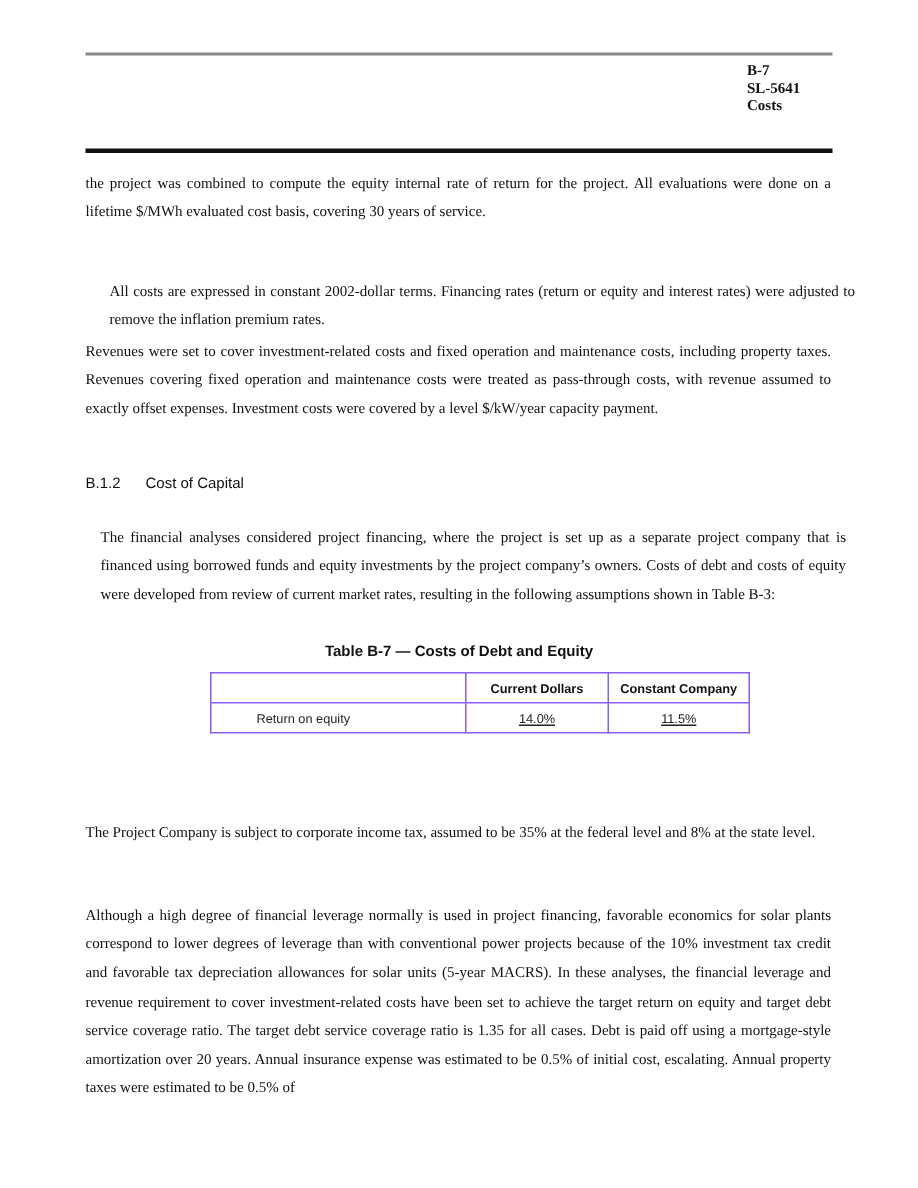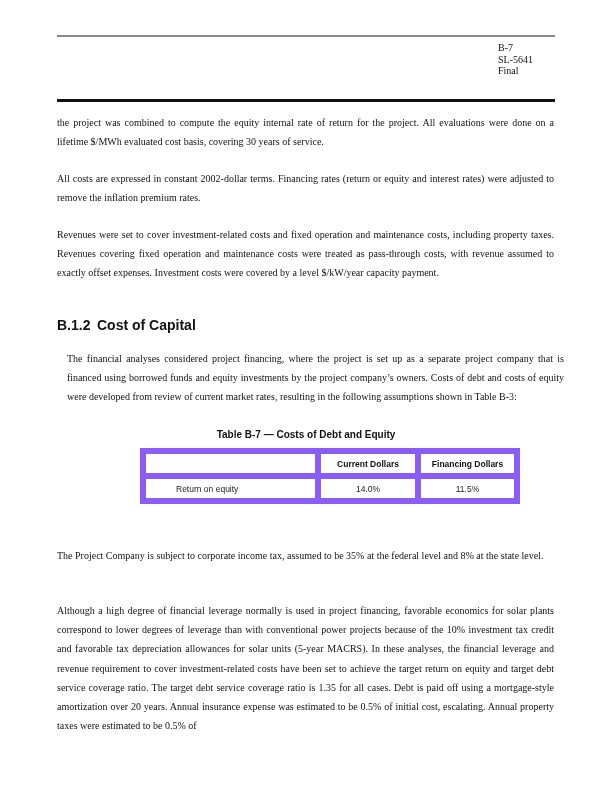--- a/index.html
+++ b/index.html
@@ -29,21 +29,21 @@
       top: 99px;
       width: 498px;
       height: 3px;
       background: #111111;
     }
     .doc-id {
       position: absolute;
       left: 498px;
       top: 42px;
       font-family: "Liberation Serif", serif;
-      font-weight: normal;
+      font-weight: bold;
       font-size: 10px;
       line-height: 11.5px;
       color: #111;
     }
     .doc-id div { white-space: nowrap; }
 
     .para {
       position: absolute;
       left: 57px;
       width: 497px;
@@ -51,22 +51,22 @@
       line-height: 19.2px;
       text-align: justify;
       text-align-last: left;
       color: #111;
     }
     .heading {
       position: absolute;
       left: 57px;
       top: 317px;
       font-family: "Liberation Sans", sans-serif;
-      font-weight: bold;
-      font-size: 14px;
+      font-weight: normal;
+      font-size: 10px;
       color: #111;
       white-space: nowrap;
     }
     .heading .num { display: inline-block; width: 40px; }
 
     .table-caption {
       position: absolute;
       left: 0;
       width: 612px;
       top: 429px;
@@ -79,64 +79,64 @@
     table.costs {
       position: absolute;
       left: 140px;
       top: 448px;
       border-collapse: collapse;
       font-family: "Liberation Sans", sans-serif;
       font-size: 8.5px;
       color: #222;
     }
     table.costs td, table.costs th {
-      border: 6px solid #8b5cf6;
+      border: 1px solid #8b5cf6;
       height: 19px;
       padding: 0 5px;
       white-space: nowrap;
     }
     table.costs th {
       font-weight: bold;
       text-align: center;
       color: #111;
     }
     table.costs td.label { text-align: left; width: 134px; padding-left: 30px; }
-    table.costs td.val { text-align: center; }
+    table.costs td.val { text-align: center; text-decoration: underline; }
     table.costs .c1 { width: 84px; }
     table.costs .c2 { width: 83px; }
   </style>
 </head>
 <body>
 
 <div class="rule-top"></div>
 <div class="doc-id">
   <div>B-7</div>
   <div>SL-5641</div>
-  <div>Final</div>
+  <div>Costs</div>
 </div>
 <div class="rule-bottom"></div>
 
 <p class="para" style="top:113px;margin:0;">the project was combined to compute the equity internal rate of return for the project. All evaluations were done on a lifetime $/MWh evaluated cost basis, covering 30 years of service.</p>
-<p class="para" style="top:169px;margin:0;">All costs are expressed in constant 2002-dollar terms. Financing rates (return or equity and interest rates) were adjusted to remove the inflation premium rates.</p>
+<p class="para" style="top:169px;margin:16px;">All costs are expressed in constant 2002-dollar terms. Financing rates (return or equity and interest rates) were adjusted to remove the inflation premium rates.</p>
 <p class="para" style="top:225px;margin:0;">Revenues were set to cover investment-related costs and fixed operation and maintenance costs, including property taxes. Revenues covering fixed operation and maintenance costs were treated as pass-through costs, with revenue assumed to exactly offset expenses. Investment costs were covered by a level $/kW/year capacity payment.</p>
 
 <div class="heading">
   <span class="num">B.1.2</span><span>Cost of Capital</span>
 </div>
 
 <p class="para" style="top:339px;margin:10px;">The financial analyses considered project financing, where the project is set up as a separate project company that is financed using borrowed funds and equity investments by the project company’s owners. Costs of debt and costs of equity were developed from review of current market rates, resulting in the following assumptions shown in Table B-3:</p>
 
 <div class="table-caption">Table B-7 — Costs of Debt and Equity</div>
 
 <table class="costs">
   <tbody>
       <tr>
     <th class="label" style="width:134px;"></th>
     <th class="c1">Current Dollars</th>
-    <th class="c2">Financing Dollars</th>
+    <th class="c2">Constant Company</th>
   </tr>
   <tr>
     <td class="label">Return on equity</td>
     <td class="val c1">14.0%</td>
     <td class="val c2">11.5%</td>
   </tr>
 </tbody>
   </table>
 
 <p class="para" style="top:546px;margin:0;">The Project Company is subject to corporate income tax, assumed to be 35% at the federal level and 8% at the state level.</p>

